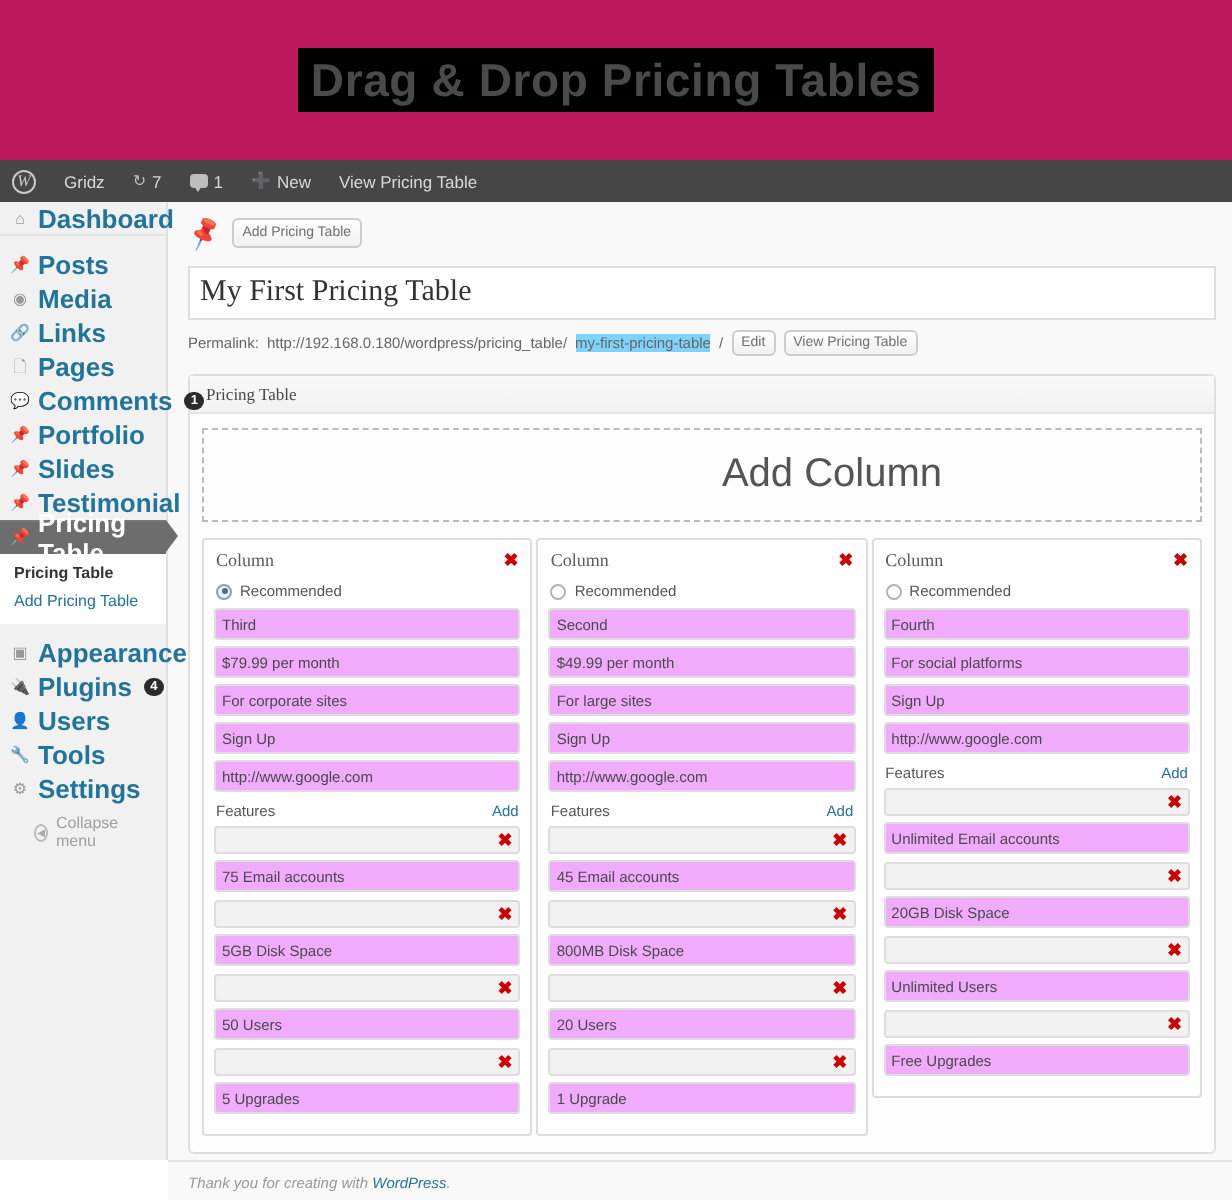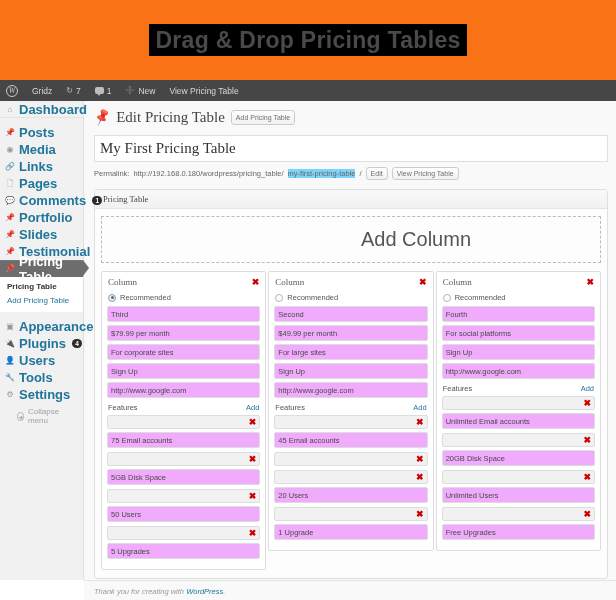--- a/index.html
+++ b/index.html
@@ -6,21 +6,21 @@
   html, body {
     width: 616px; height: 600px;
     background: #ffffff;
     font-family: "Liberation Sans", sans-serif;
     overflow: hidden;
   }
 
   
   .banner-area {
     height: 80px;
-    background: #f97316;
+    background: #be185d;
     display: flex;
     align-items: center;
     justify-content: center;
   }
   .banner-title {
     background: #000000;
     color: #4a4a4a;
     font-size: 23px;
     font-weight: bold;
     letter-spacing: 0.3px;
@@ -350,21 +350,20 @@
     <div class="collapse">
       <span class="circ">◀</span>
       <span>Collapse menu</span>
     </div>
   </div>
 
   <div class="content">
 
     <div class="page-head">
       <span class="pin-icon">📌</span>
-      <span class="page-title">Edit Pricing Table</span>
       <span class="btn">Add Pricing Table</span>
     </div>
 
     <div class="title-input">My First Pricing Table</div>
 
     <div class="permalink">
       <span class="label">Permalink:</span>
       <span class="url">http://192.168.0.180/wordpress/pricing_table/</span>
       <span class="slug">my-first-pricing-table</span>
       <span class="url">/</span>
@@ -447,20 +446,21 @@
             <div class="feature-block">
               <div class="feature-bar">
                 <span class="x-icon">✖</span>
               </div>
               <div class="field">45 Email accounts</div>
             </div>
             <div class="feature-block">
               <div class="feature-bar">
                 <span class="x-icon">✖</span>
               </div>
+              <div class="field">800MB Disk Space</div>
             </div>
             <div class="feature-block">
               <div class="feature-bar">
                 <span class="x-icon">✖</span>
               </div>
               <div class="field">20 Users</div>
             </div>
             <div class="feature-block">
               <div class="feature-bar">
                 <span class="x-icon">✖</span>

